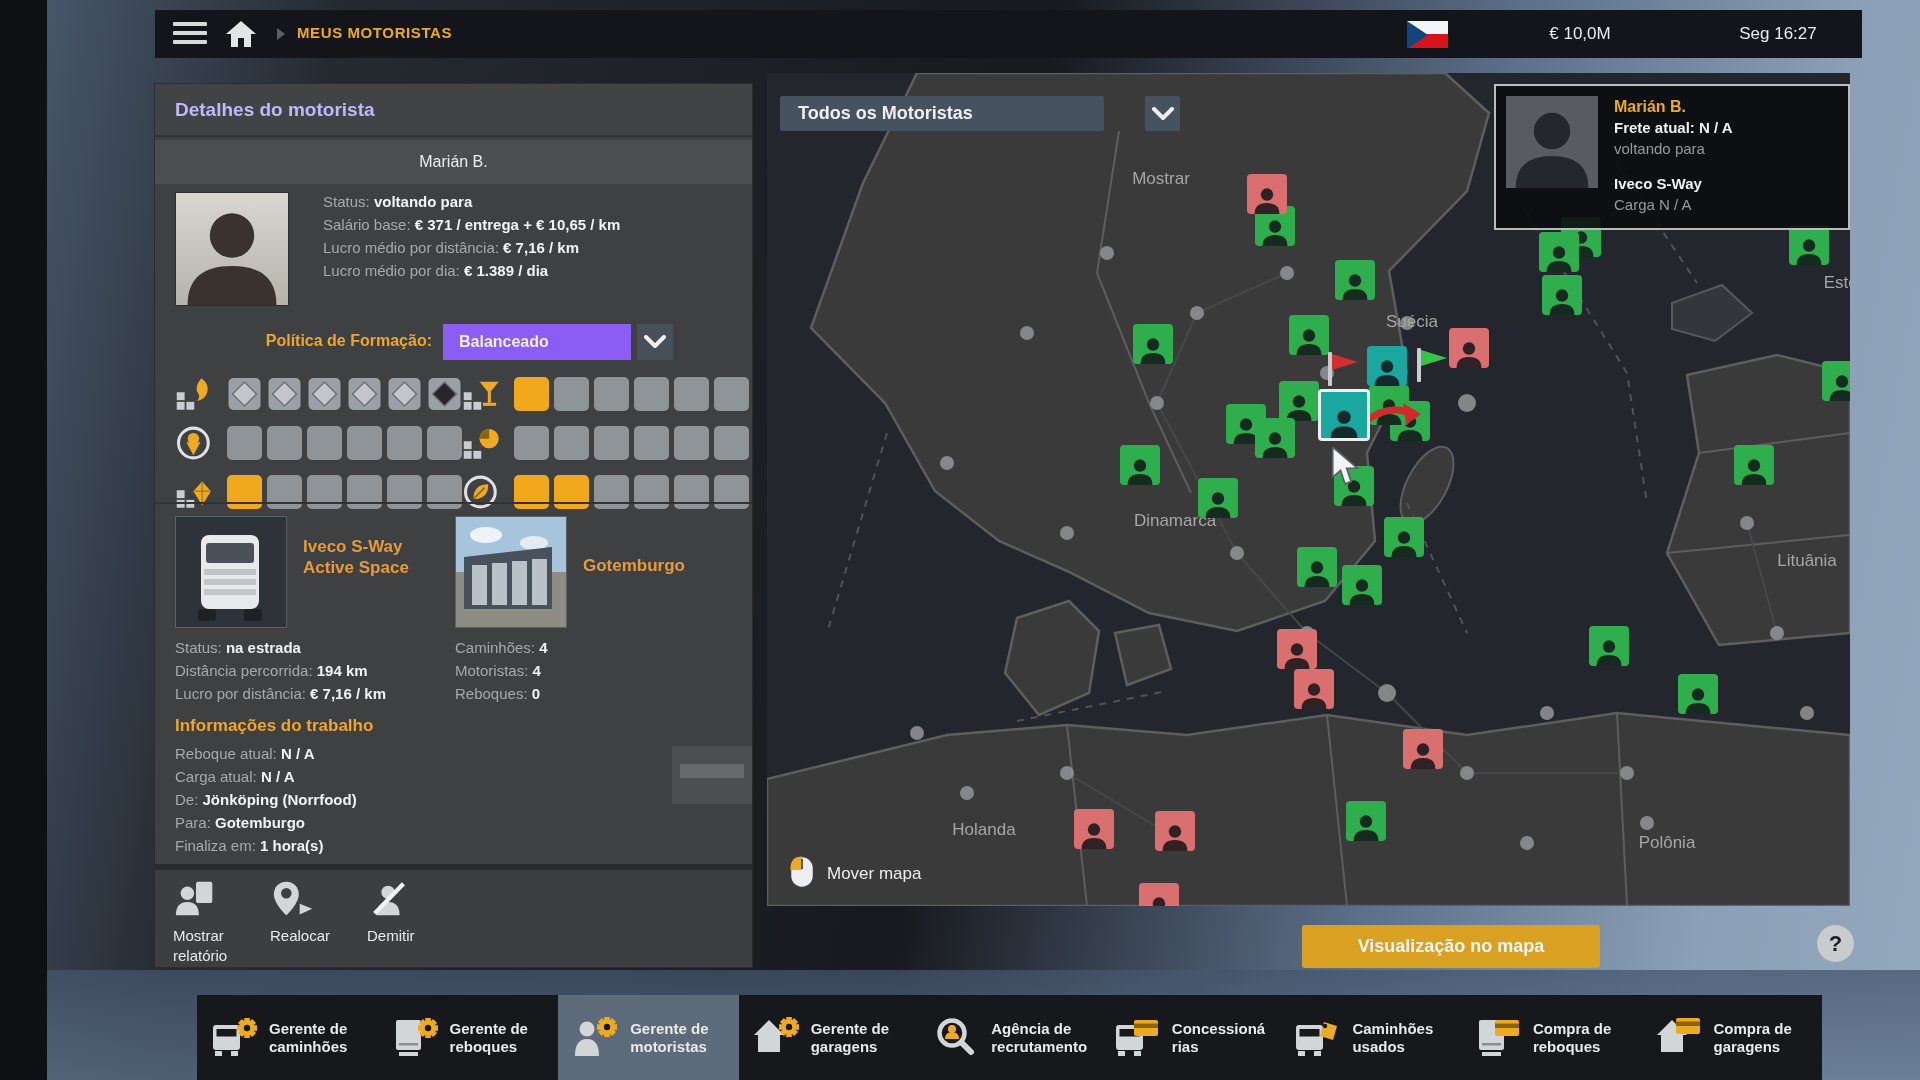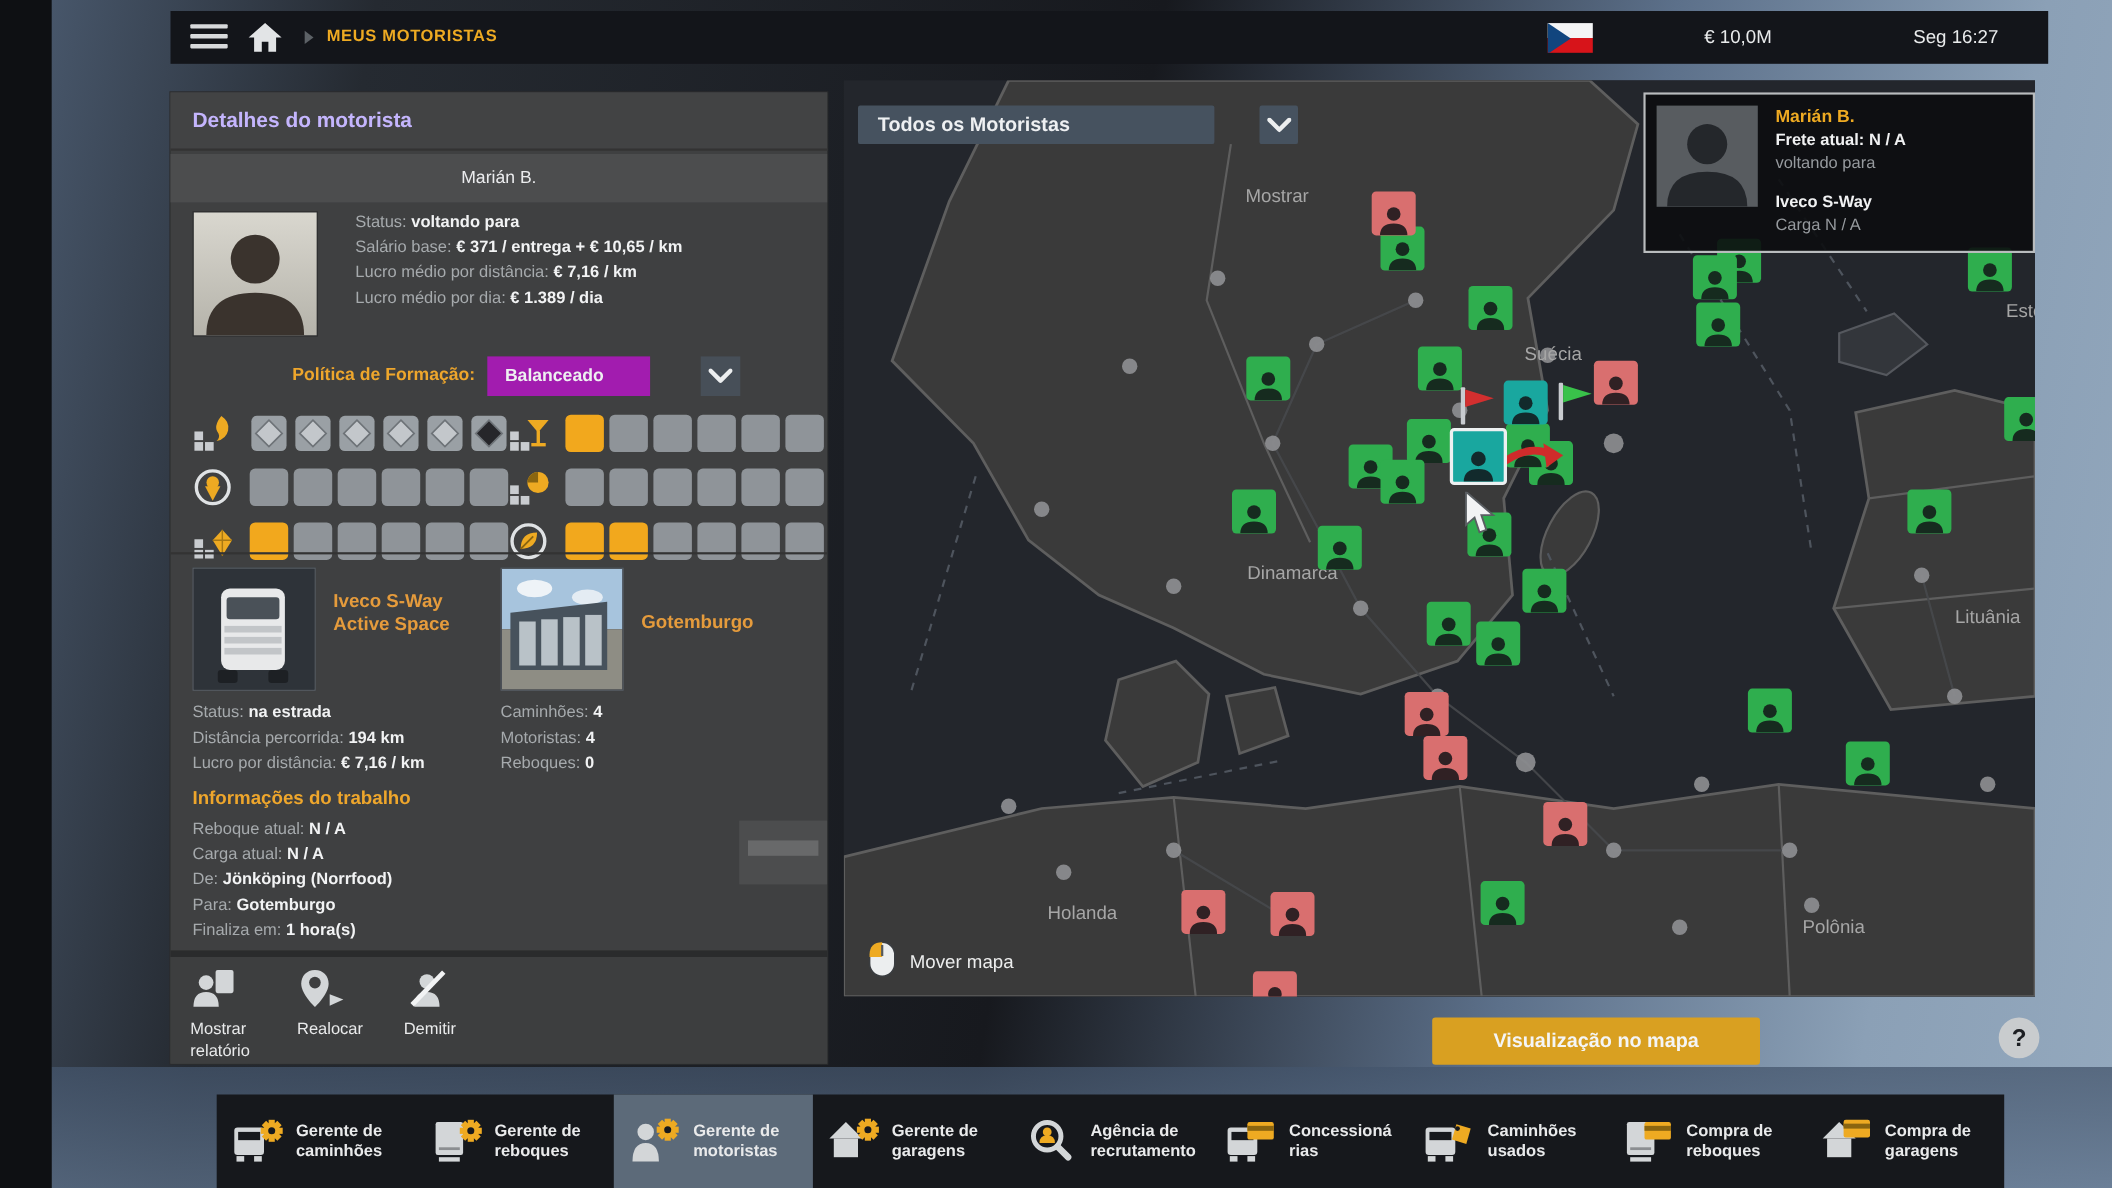--- a/index.html
+++ b/index.html
@@ -34,21 +34,21 @@
         display:flex;align-items:center;justify-content:center;font-size:16px;color:#ebecee;}
   .portrait{position:absolute;left:20px;top:108px;width:112px;height:112px;border:1px solid #2e2f30;
         background:linear-gradient(#d9d7cf,#b5b3aa);overflow:hidden;}
   .driver-stats{position:absolute;left:168px;top:106px;width:415px;}
   .stat-line{font-size:15px;line-height:23px;white-space:nowrap;}
   .stat-line .lbl{color:#a6aaad;}
   .stat-line .val{color:#f2f3f4;font-weight:bold;}
   .stat-line .val.red{color:#e05a5a;}
   .policy-row{position:absolute;left:0;top:240px;width:100%;height:36px;}
   .policy-lbl{position:absolute;right:320px;top:8px;font-size:16px;font-weight:bold;color:#eea62c;white-space:nowrap;}
-  .policy-dd{position:absolute;left:288px;top:0;width:148px;height:36px;background:#a21caf;
+  .policy-dd{position:absolute;left:288px;top:0;width:188px;height:36px;background:#8b5cf6;
         display:flex;align-items:center;padding-left:16px;box-sizing:border-box;
         font-size:16px;font-weight:bold;color:#eef0f1;}
   .policy-chev{position:absolute;left:482px;top:0;width:36px;height:36px;background:#474f58;
         display:flex;align-items:center;justify-content:center;}
   .skills{position:absolute;left:20px;top:290px;width:560px;display:flex;justify-content:space-between;}
   .skill-col{display:flex;flex-direction:column;gap:9px;}
   .skill-row{display:flex;align-items:center;gap:10px;height:40px;}
   .skill-icon{width:42px;height:40px;flex:0 0 42px;}
   .pips{display:flex;gap:5px;}
   .pip{width:35px;height:34px;border-radius:5px;background:#8f9499;}

